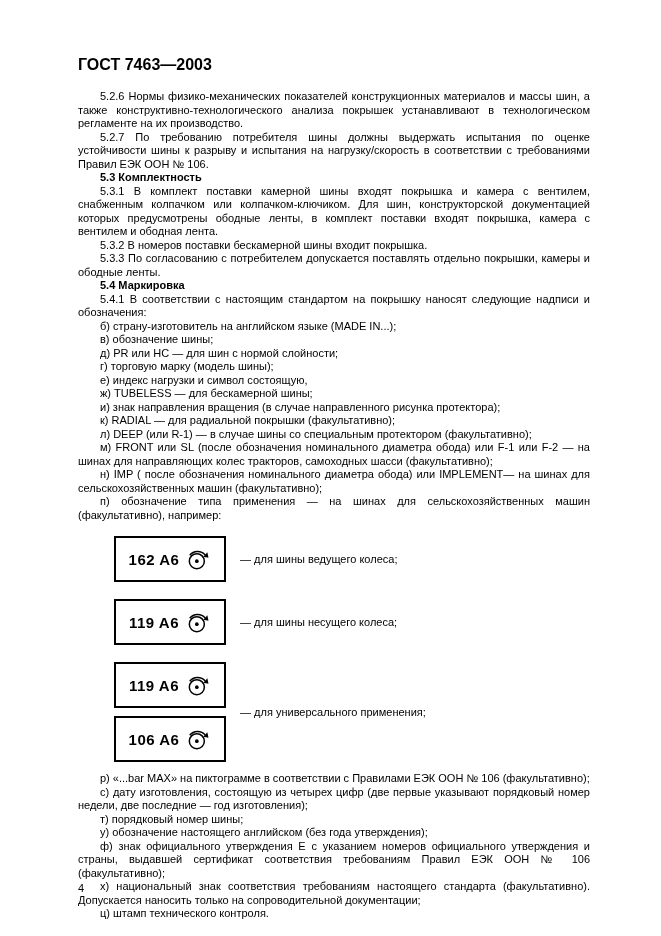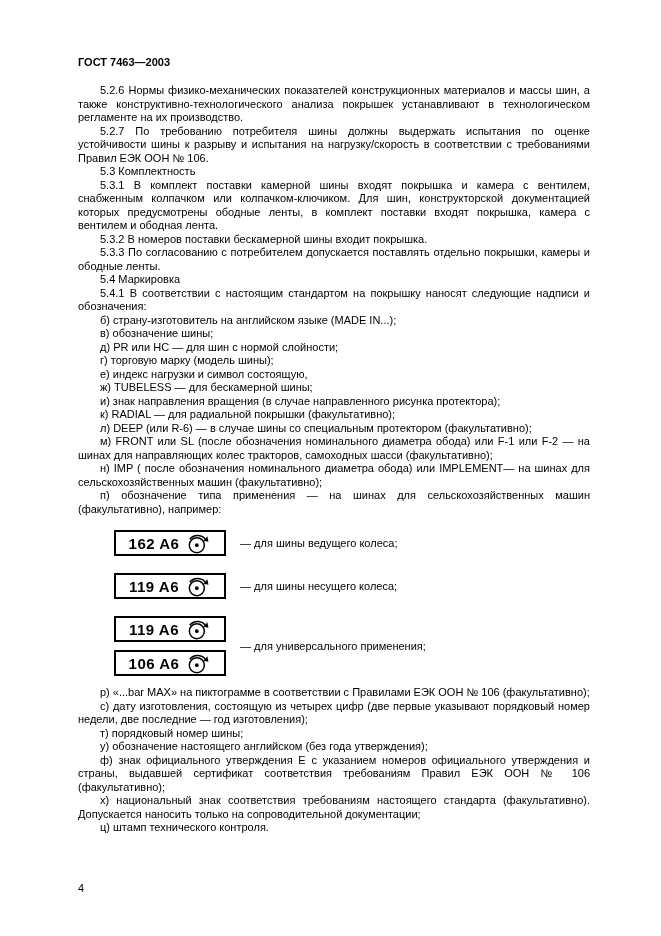--- a/index.html
+++ b/index.html
@@ -10,41 +10,41 @@
     color: #000;
     position: relative;
     overflow: hidden;
   }
   .page {
     position: absolute;
     inset: 0;
     padding: 56px 71px 0 78px;
   }
   .doc-header {
-    font-size: 11px;
+    font-size: 16px;
     font-weight: 700;
     margin-bottom: 16px;
   }
   .para {
     font-size: 11px;
     line-height: 13.5px;
     text-align: justify;
     text-indent: 22px;
   }
-  .para.bold { font-weight: 400; }
+  .para.bold { font-weight: 700; }
   .picto-section { margin: 14px 0 10px 36px; }
   .picto-row {
     display: flex;
     align-items: center;
     margin-bottom: 17px;
   }
   .picto-row:last-child { margin-bottom: 0; }
   .picto-box {
     width: 112px;
-    height: 26px;
+    height: 46px;
     border: 2px solid #000;
     background: #fff;
     display: flex;
     align-items: center;
     justify-content: center;
     gap: 7px;
     flex: 0 0 auto;
   }
   .picto-label {
     font-size: 15px;
@@ -97,21 +97,21 @@
       <p class="para">г) торговую марку (модель шины);</p>
 
       <p class="para">е) индекс нагрузки и символ состоящую,</p>
 
       <p class="para">ж) TUBELESS — для бескамерной шины;</p>
 
       <p class="para">и) знак направления вращения (в случае направленного рисунка протектора);</p>
 
       <p class="para">к) RADIAL — для радиальной покрышки (факультативно);</p>
 
-      <p class="para">л) DEEP (или R-6) — в случае шины со специальным протектором (факультативно);</p>
+      <p class="para">л) DEEP (или R-1) — в случае шины со специальным протектором (факультативно);</p>
 
       <p class="para">м) FRONT или SL (после обозначения номинального диаметра обода) или F-1 или F-2 — на шинах для направляющих колес тракторов, самоходных шасси (факультативно);</p>
 
       <p class="para">н) IMP ( после обозначения номинального диаметра обода) или IMPLEMENT— на шинах для сельскохозяйственных машин (факультативно);</p>
 
       <p class="para">п) обозначение типа применения — на шинах для сельскохозяйственных машин (факультативно), например:</p>
     </div>
 
   <div class="picto-section">
 

